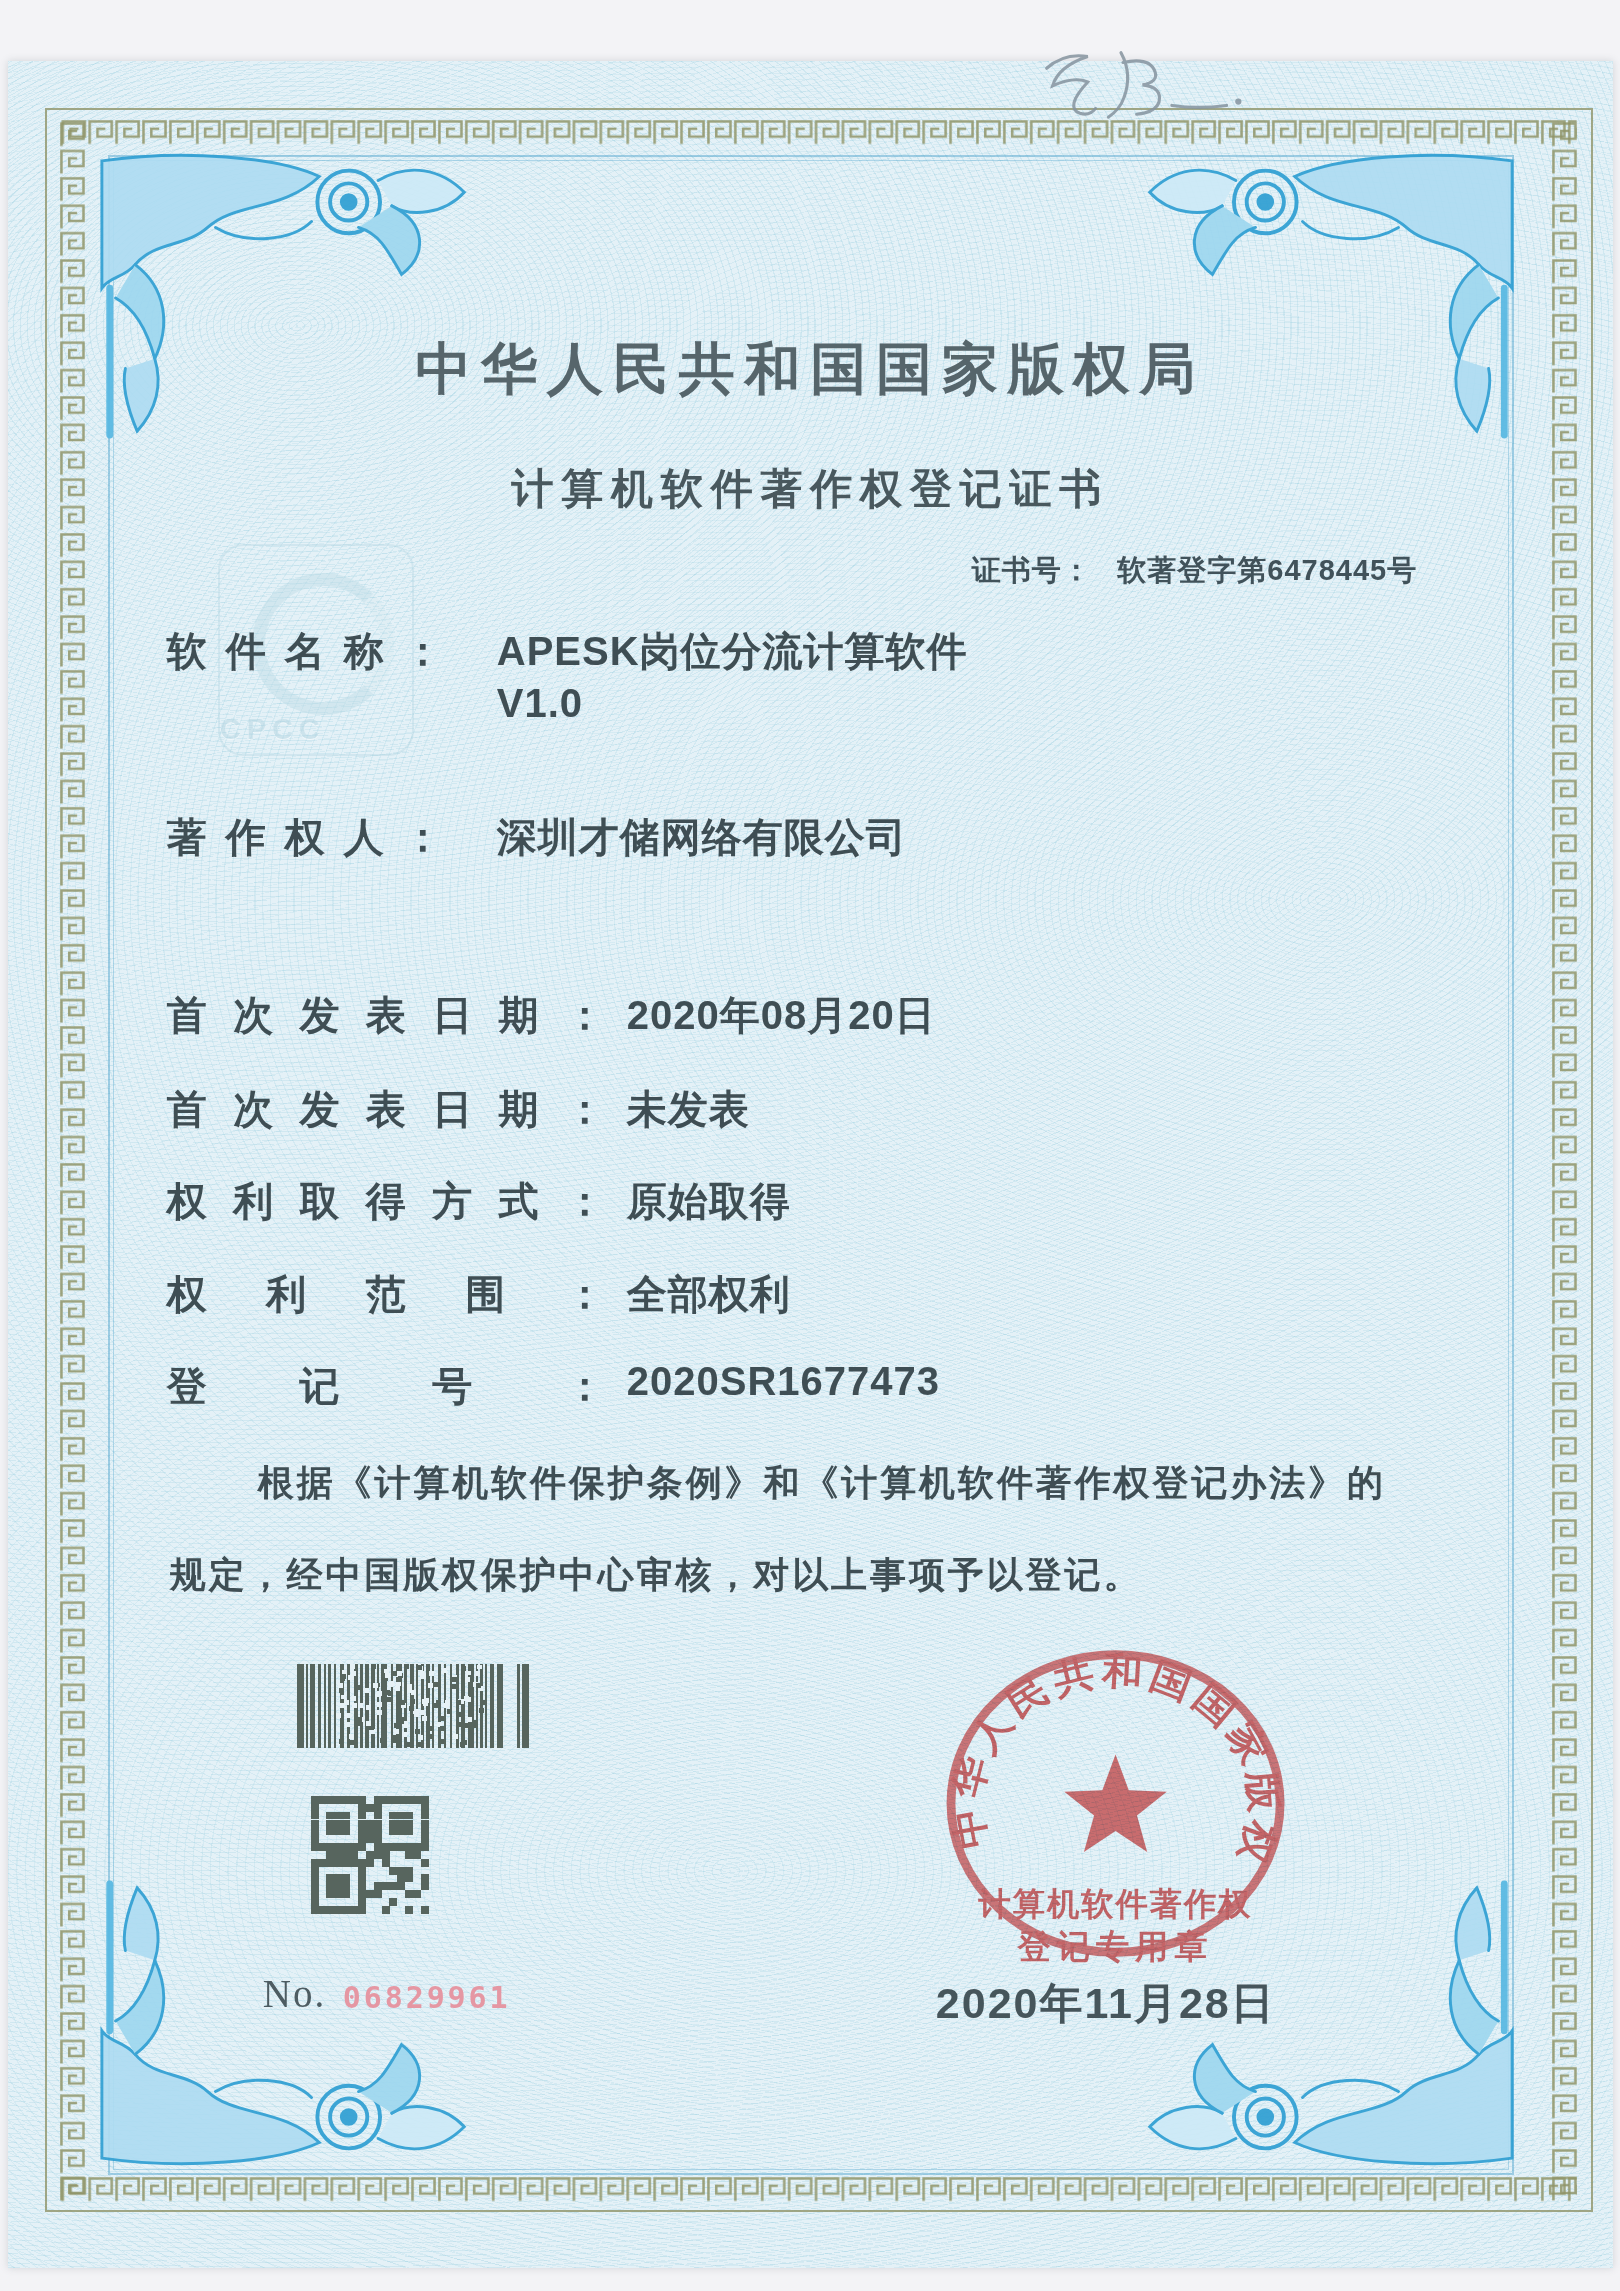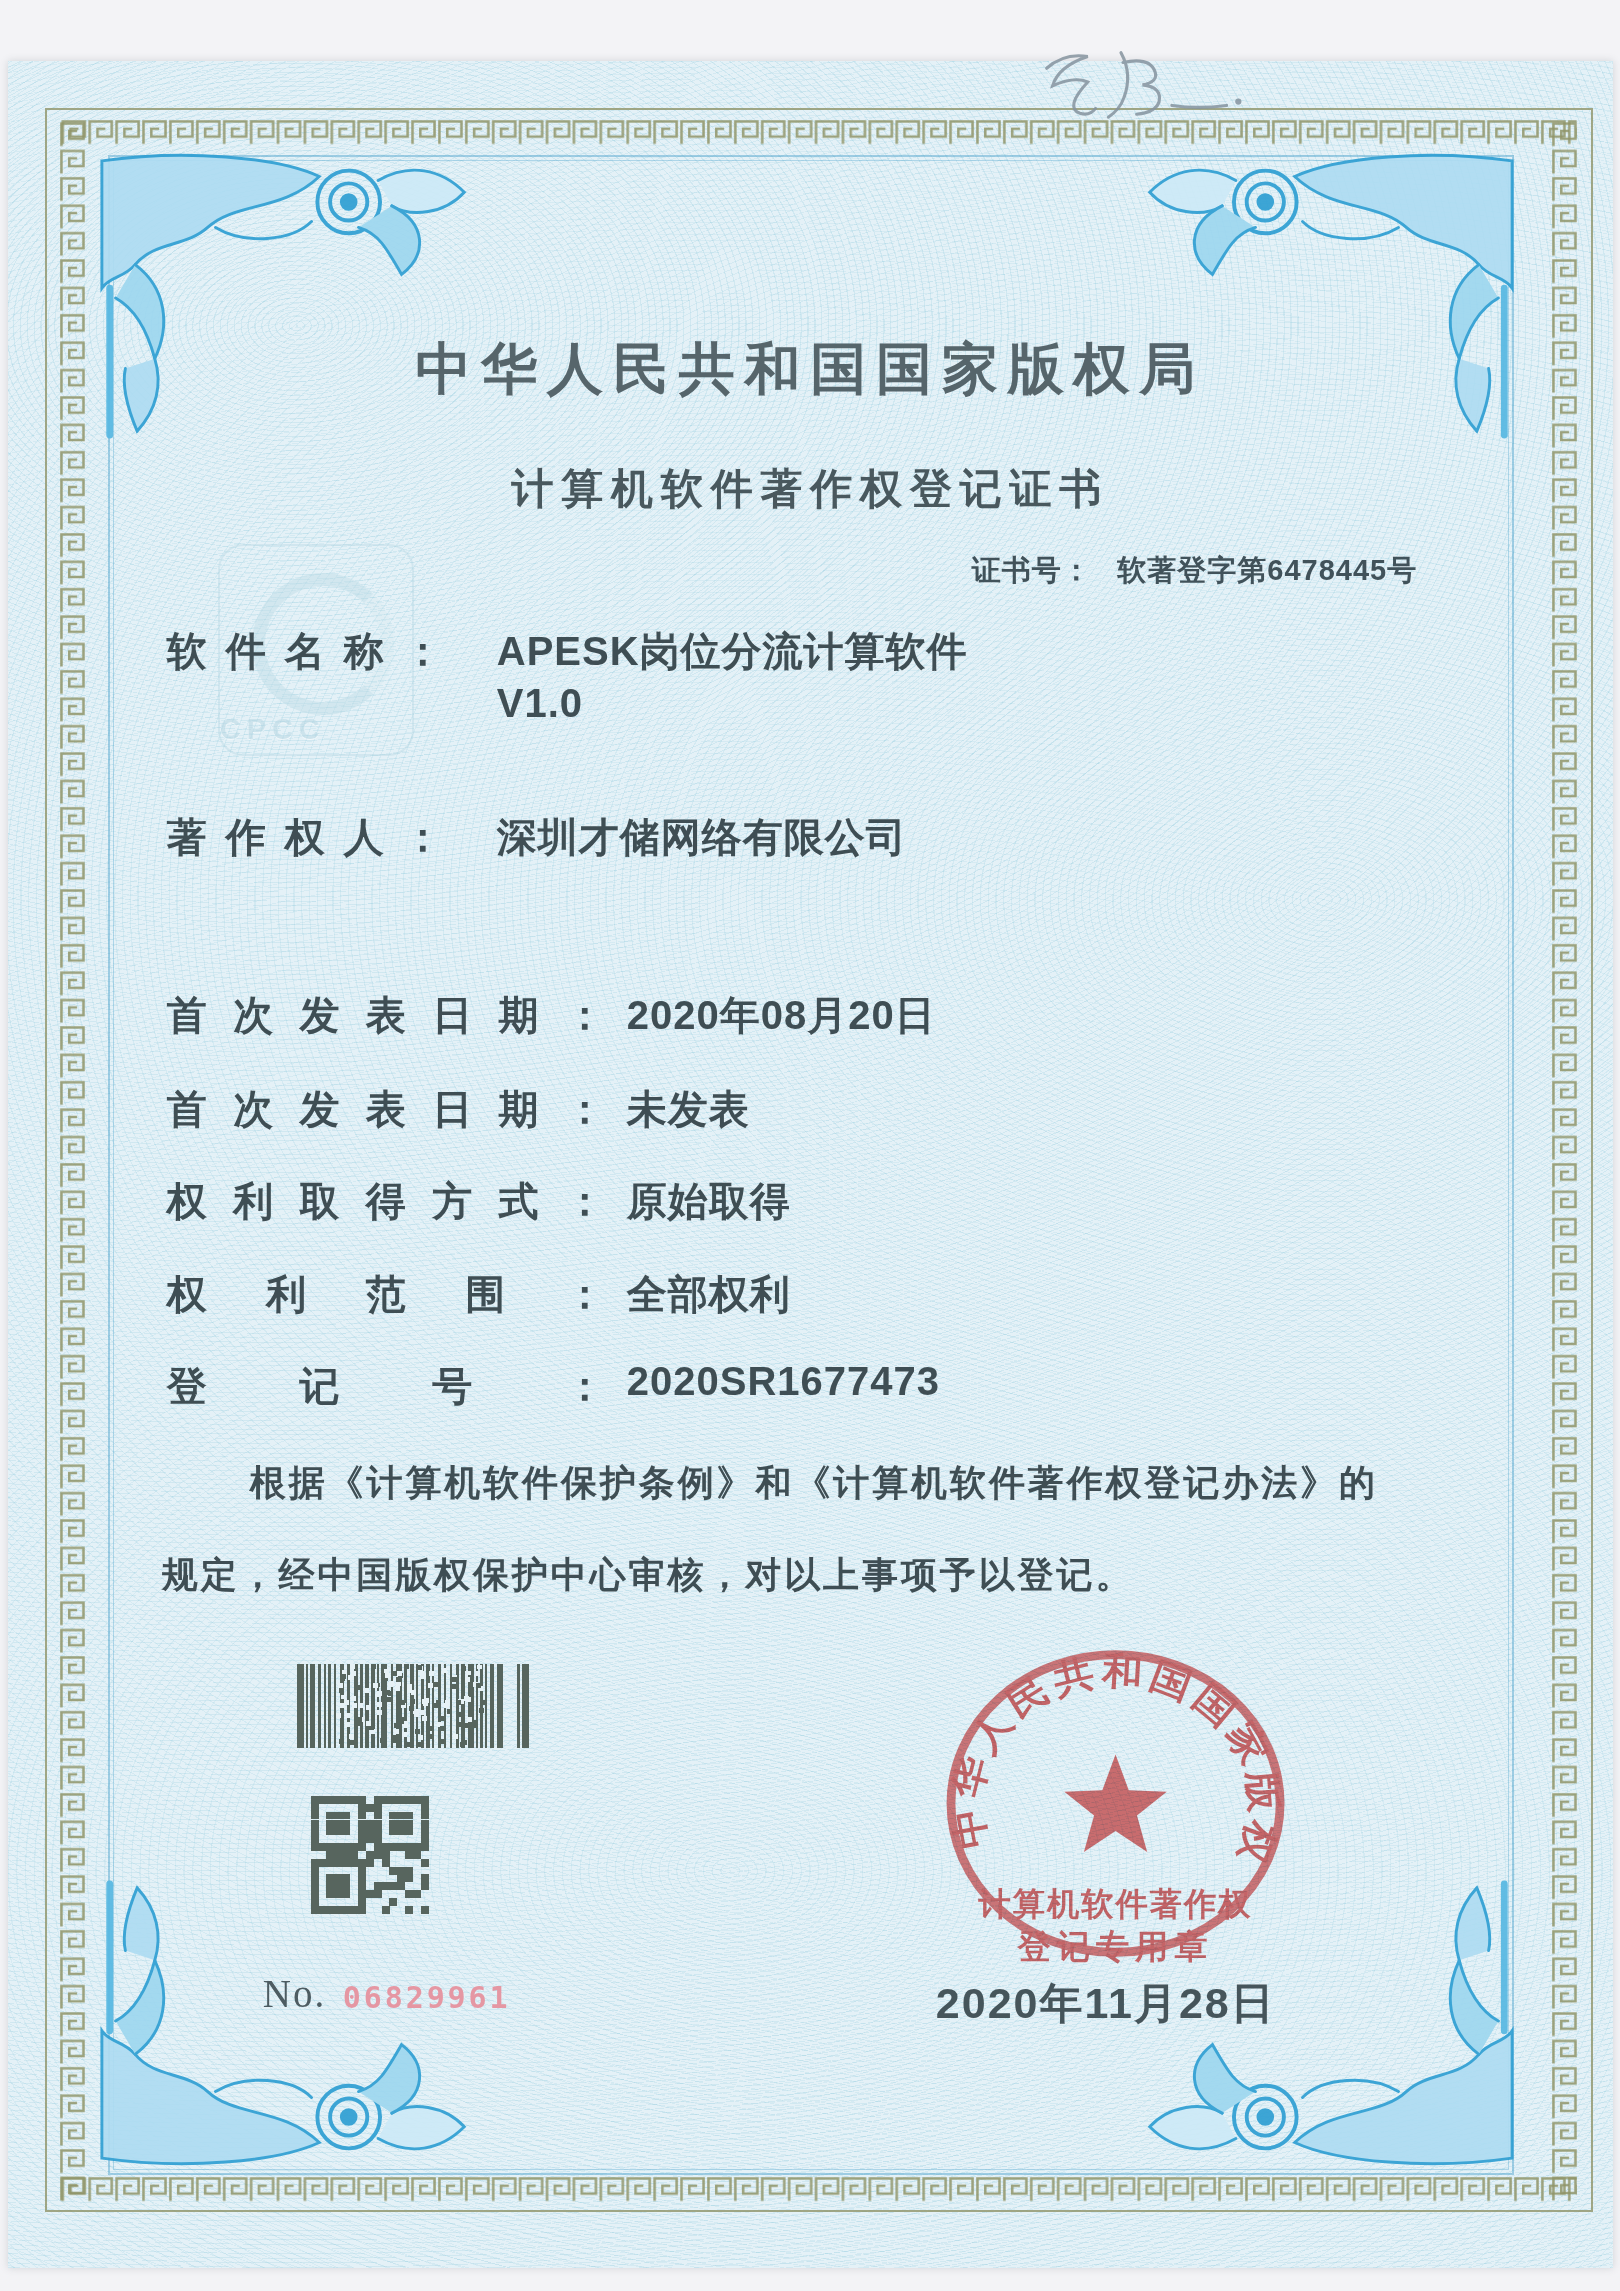--- a/index.html
+++ b/index.html
@@ -46,21 +46,21 @@
   .cert-no .gap{display:inline-block; width:25.5px;}
   
   .lbl,.val{position:absolute; font-size:40px; font-weight:700; color:#3f4e54; white-space:nowrap;}
   .lbl{left:159px; text-align:justify; text-align-last:justify;}
   .lbl.narrow{width:276px;}
   .lbl.wide{width:438px;}
   .val{letter-spacing:1px;}
   .val.col1{left:489px;}
   .val.col2{left:619px;}
   
-  .statement{position:absolute; left:154px; width:1323px; font-size:36px; font-weight:700;
+  .statement{position:absolute; left:162px; width:1323px; font-size:36px; font-weight:700;
     color:#3f4e54; letter-spacing:2.9px; white-space:nowrap;}
   .statement.l1{top:1398px; padding-left:88px;}
   .statement.l2{top:1490px;}
   
   #barcode{position:absolute; left:289px; top:1603px; width:235px; height:84px; overflow:hidden;}
   #barcode i{position:absolute; top:0; bottom:0; background:#57655e;}
   #barcode b{position:absolute; width:4.9px; height:4.9px;}
   #barcode b.lite{background:#e7f2f6;} #barcode b.drk{background:#57655e;}
   #qr{position:absolute; left:303px; top:1735px; width:120px; height:120px;}
   #qr i{position:absolute; width:7.8px; height:7.8px; background:#57655e;}

